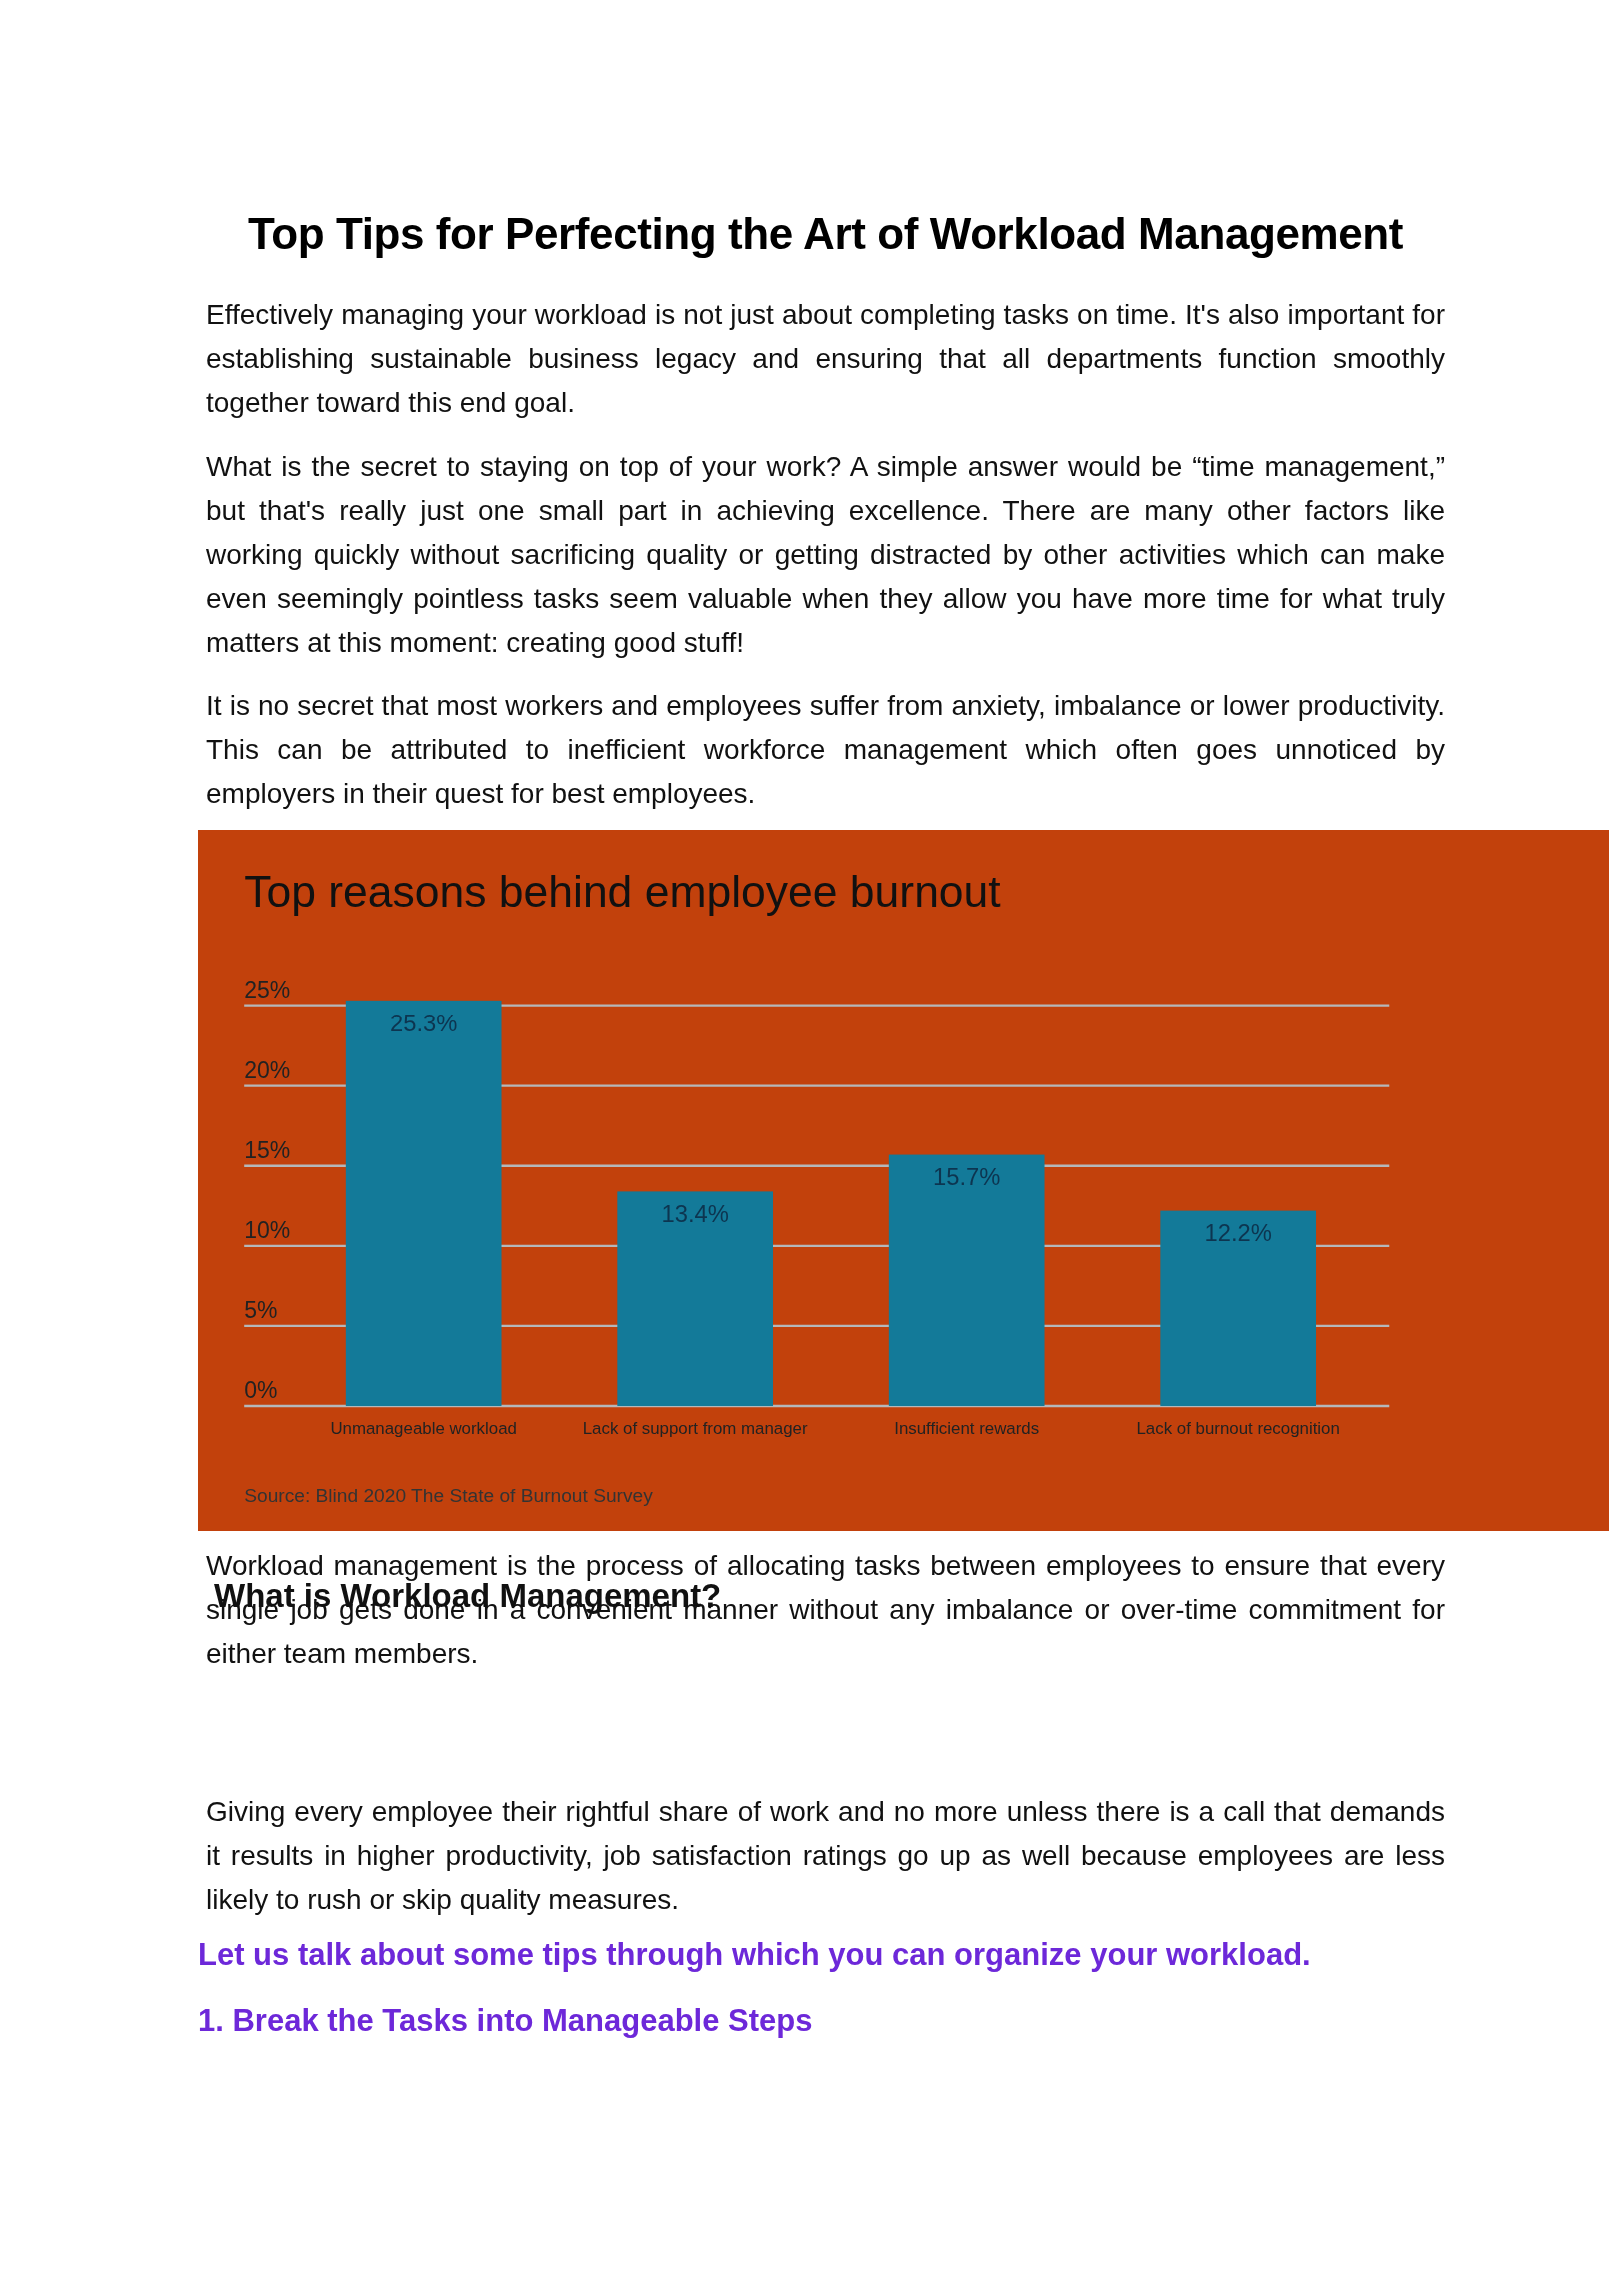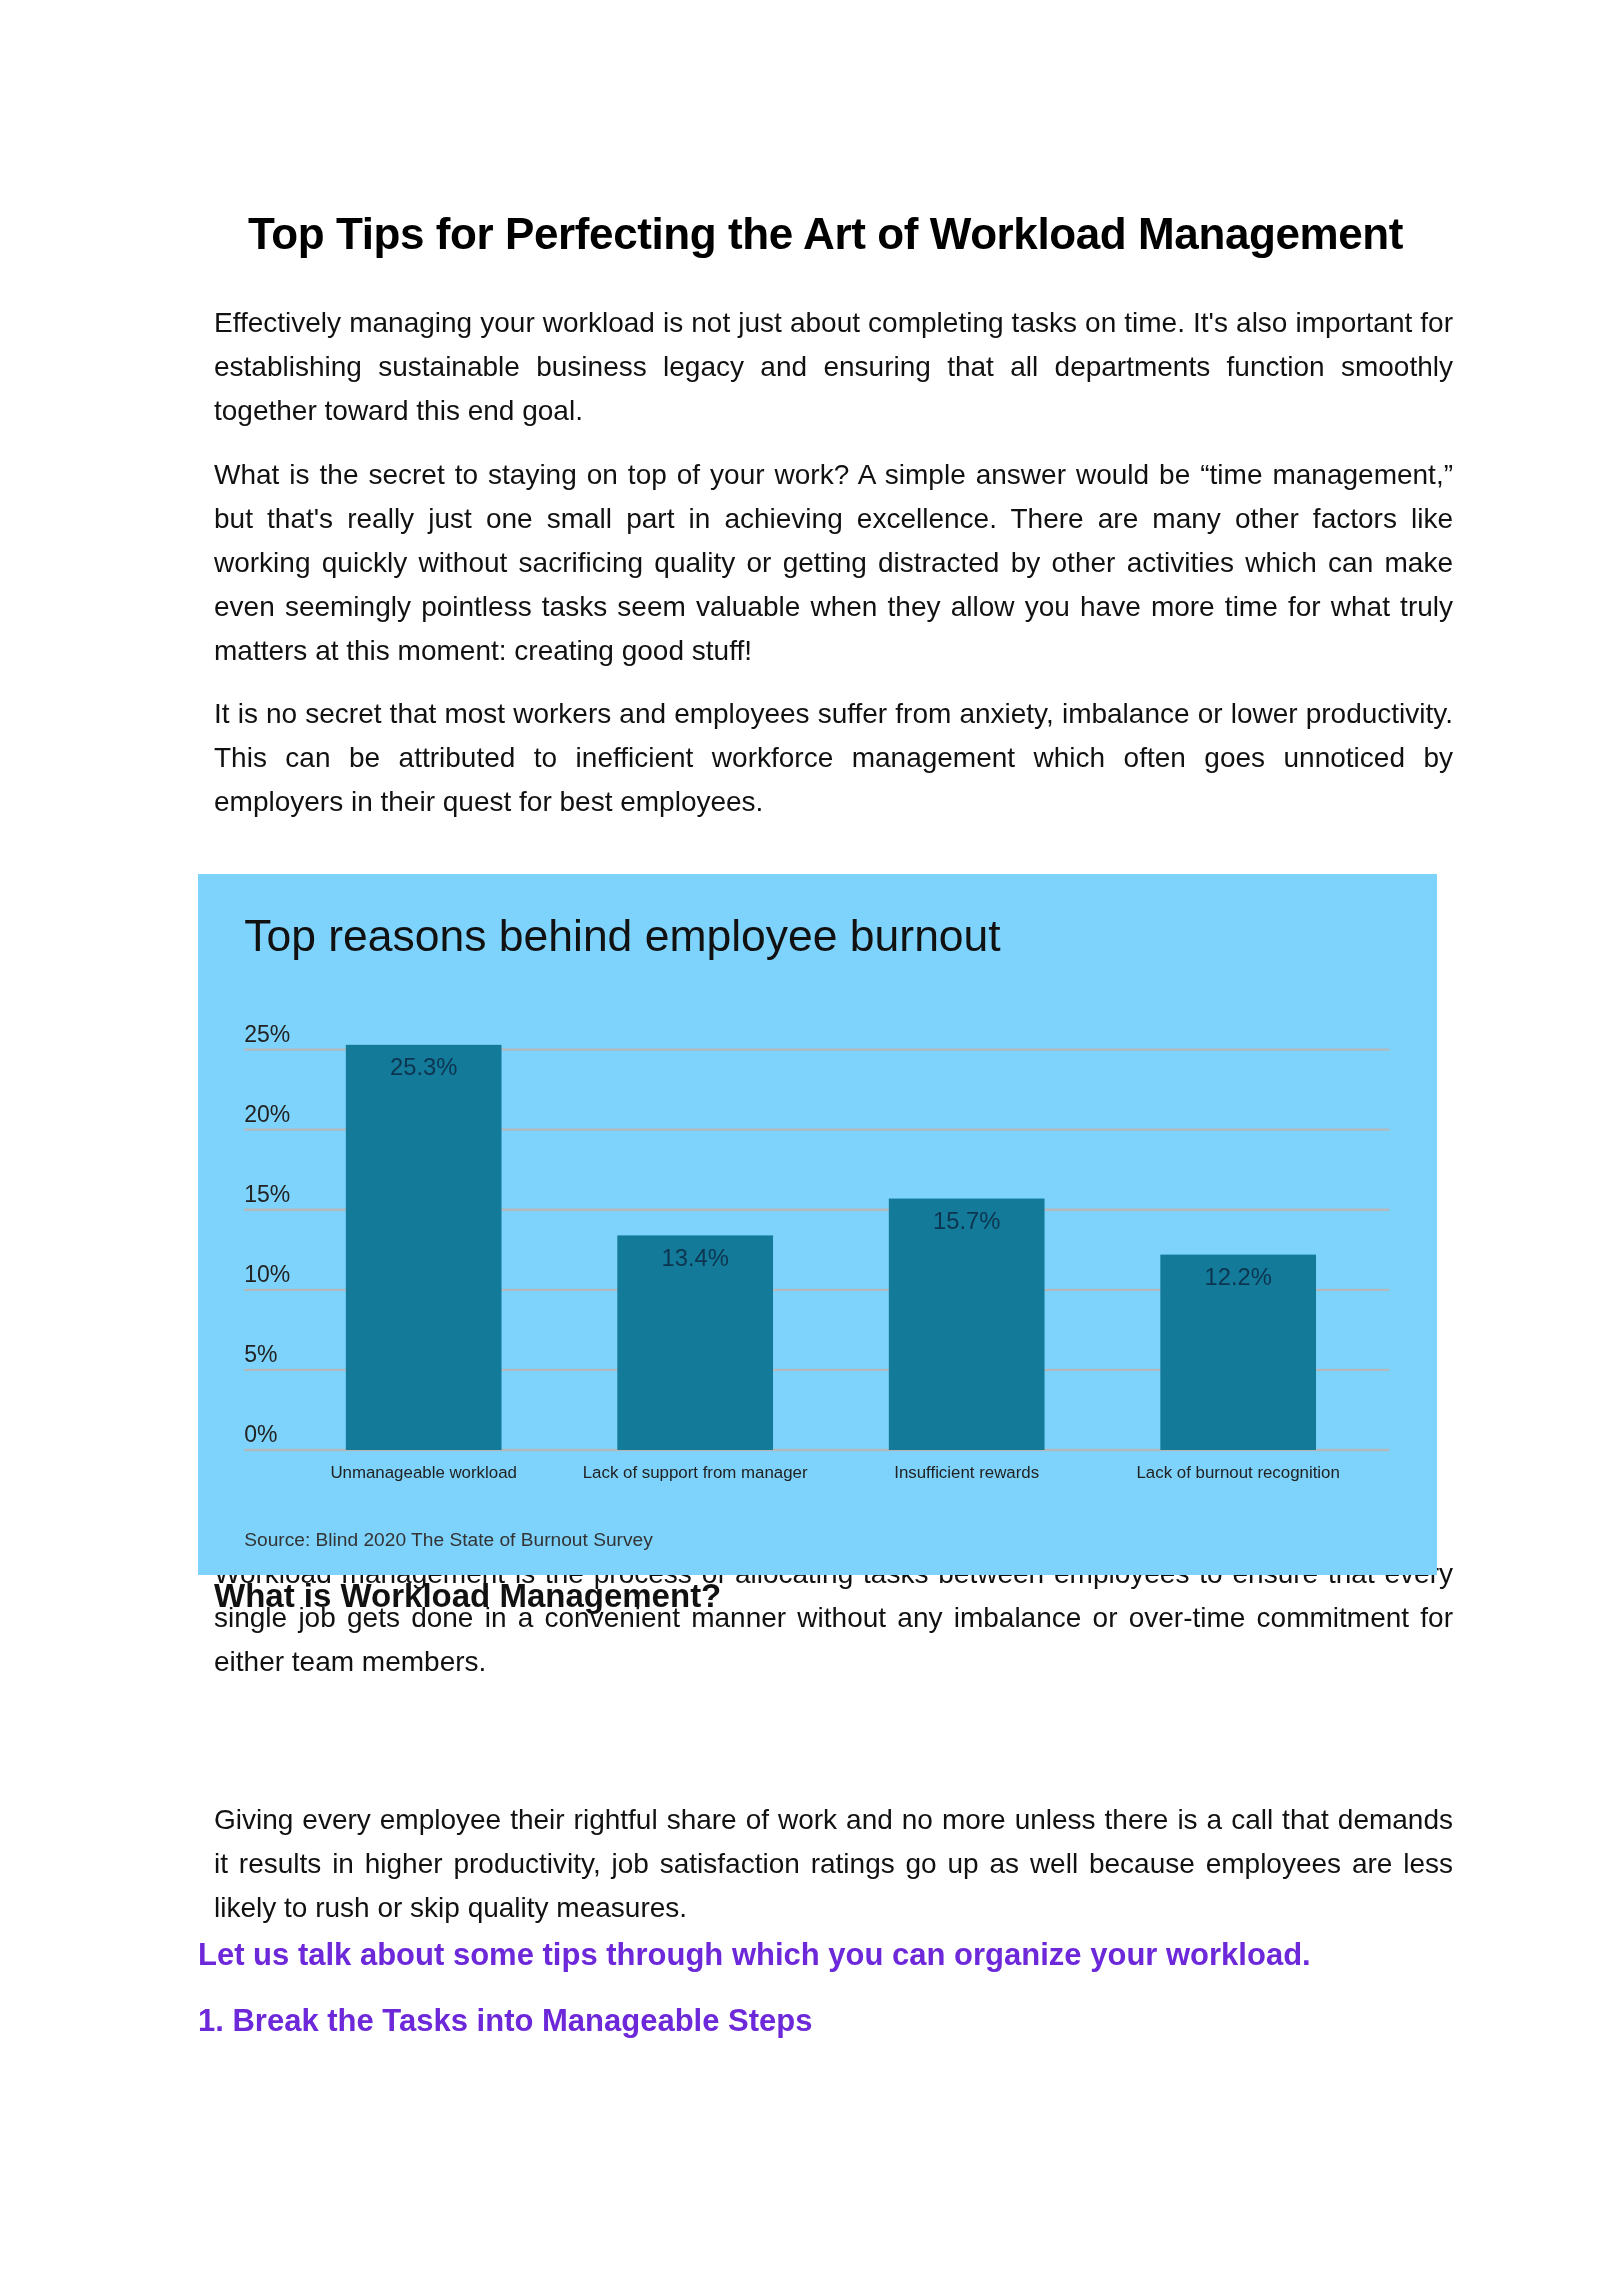--- a/index.html
+++ b/index.html
@@ -1,23 +1,23 @@
 <!DOCTYPE html>
 <html style="font-size:12.3px"><head>
 <meta charset="utf-8">
 <style>
   html, body { margin:0; padding:0; background:#ffffff; }
   body { width:1624px; height:2295px; position:relative; font-family:"Liberation Sans", sans-serif; color:#111; }
   .page { position:absolute; left:198px; top:0; width:1239px; }
   h1 { position:absolute; top:201px; left:0; width:1239px; margin:8px; text-align:center; font-family:"Liberation Sans", sans-serif; font-weight:700; font-size:44px; letter-spacing:-0.4px; color:#000; }
-  p.body { margin:16px; font-size:28px; line-height:44px; text-align:justify; color:#111; }
+  p.body { margin:8px; font-size:28px; line-height:44px; text-align:justify; color:#111; }
   #p1 { position:absolute; top:285px; left:0; width:1239px; }
   #p2 { position:absolute; top:437px; left:0; width:1239px; }
   #p3 { position:absolute; top:676px; left:0; width:1239px; }
-  .chart { position:absolute; left:198px; top:830px; width:1239px; height:701px; background:#7dd3fc;margin-top:44px; }
+  .chart { position:absolute; left:198px; top:830px; width:1411px; height:701px; background:#c2410c; }
   .chart svg { position:absolute; left:0; top:0; }
   h2 { position:absolute; top:1561px; left:0; margin:16px; font-size:33px; font-weight:700; color:#111; }
   #p4 { position:absolute; top:1536px; left:0; width:1239px; }
   #p5 { position:absolute; top:1782px; left:0; width:1239px; }
   .bold { font-weight:700; font-size:31px; margin:0; color:#6d28d9; }
   #lead { position:absolute; top:1937px; left:0; }
   #step1 { position:absolute; top:2003px; left:0; }
 </style>
 </head>
 <body>

